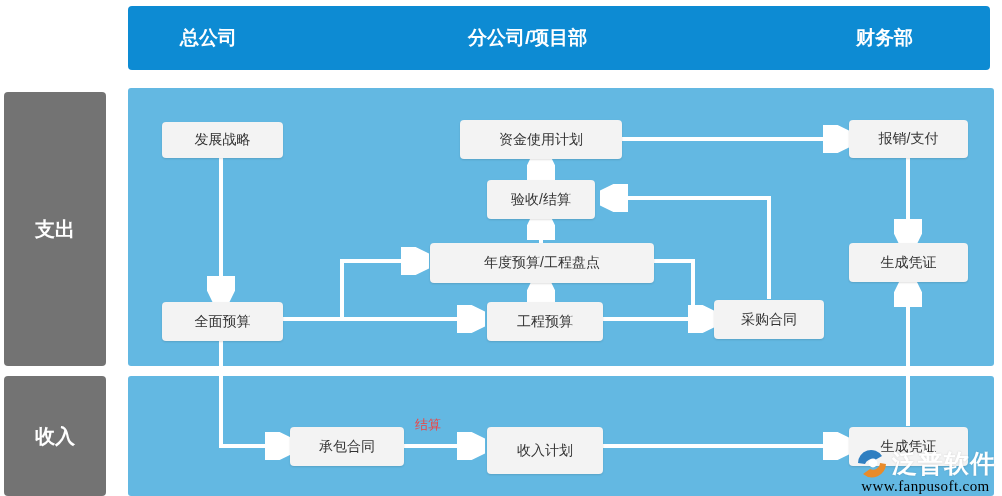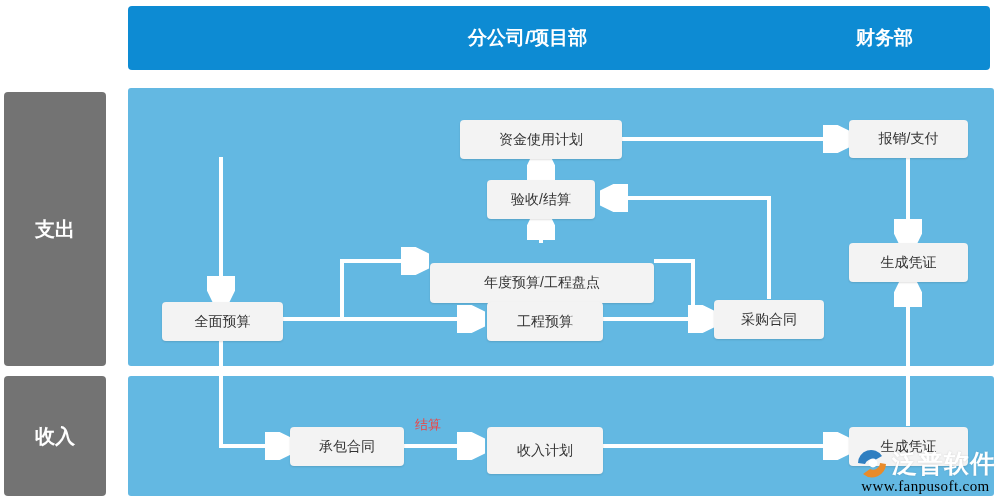--- a/index.html
+++ b/index.html
@@ -133,20 +133,21 @@
     margin-top: 1px;
     letter-spacing: .4px;
   }
 </style>
 </head>
 <body>
 
 <div id="canvas">
 
   <div class="header-bar">
+    <div class="header-label hl-0">总公司</div>
     <div class="header-label hl-1">分公司/项目部</div>
     <div class="header-label hl-2">财务部</div>
   </div>
 
   <div class="row-label row-label-expense">
     <span>支出</span>
   </div>
   <div class="row-label row-label-income">
     <span>收入</span>
   </div>
@@ -185,34 +186,37 @@
 
     <line x1="908" y1="158" x2="908" y2="241" marker-end="url(#ah)"></line>
 
     <line x1="908" y1="426" x2="908" y2="285" marker-end="url(#ah)"></line>
 
     <line x1="404" y1="446" x2="479" y2="446" marker-end="url(#ah)"></line>
 
     <line x1="603" y1="446" x2="845" y2="446" marker-end="url(#ah)"></line>
   </svg>
 
+  <div class="node" style="left:162px; top:122px; width:121px; height:36px;">
+    <span>发展战略</span>
+  </div>
 
   <div class="node" style="left:162px; top:302px; width:121px; height:39px;">
     <span>全面预算</span>
   </div>
 
   <div class="node" style="left:460px; top:120px; width:162px; height:39px;">
     <span>资金使用计划</span>
   </div>
 
   <div class="node" style="left:487px; top:180px; width:108px; height:39px;">
     <span>验收/结算</span>
   </div>
 
-  <div class="node" style="left:430px; top:243px; width:224px; height:40px;margin-top:20px;">
+  <div class="node" style="left:430px; top:243px; width:224px; height:40px;">
     <span>年度预算/工程盘点</span>
   </div>
 
   <div class="node" style="left:487px; top:302px; width:116px; height:39px;">
     <span>工程预算</span>
   </div>
 
   <div class="node" style="left:714px; top:300px; width:110px; height:39px;">
     <span>采购合同</span>
   </div>

